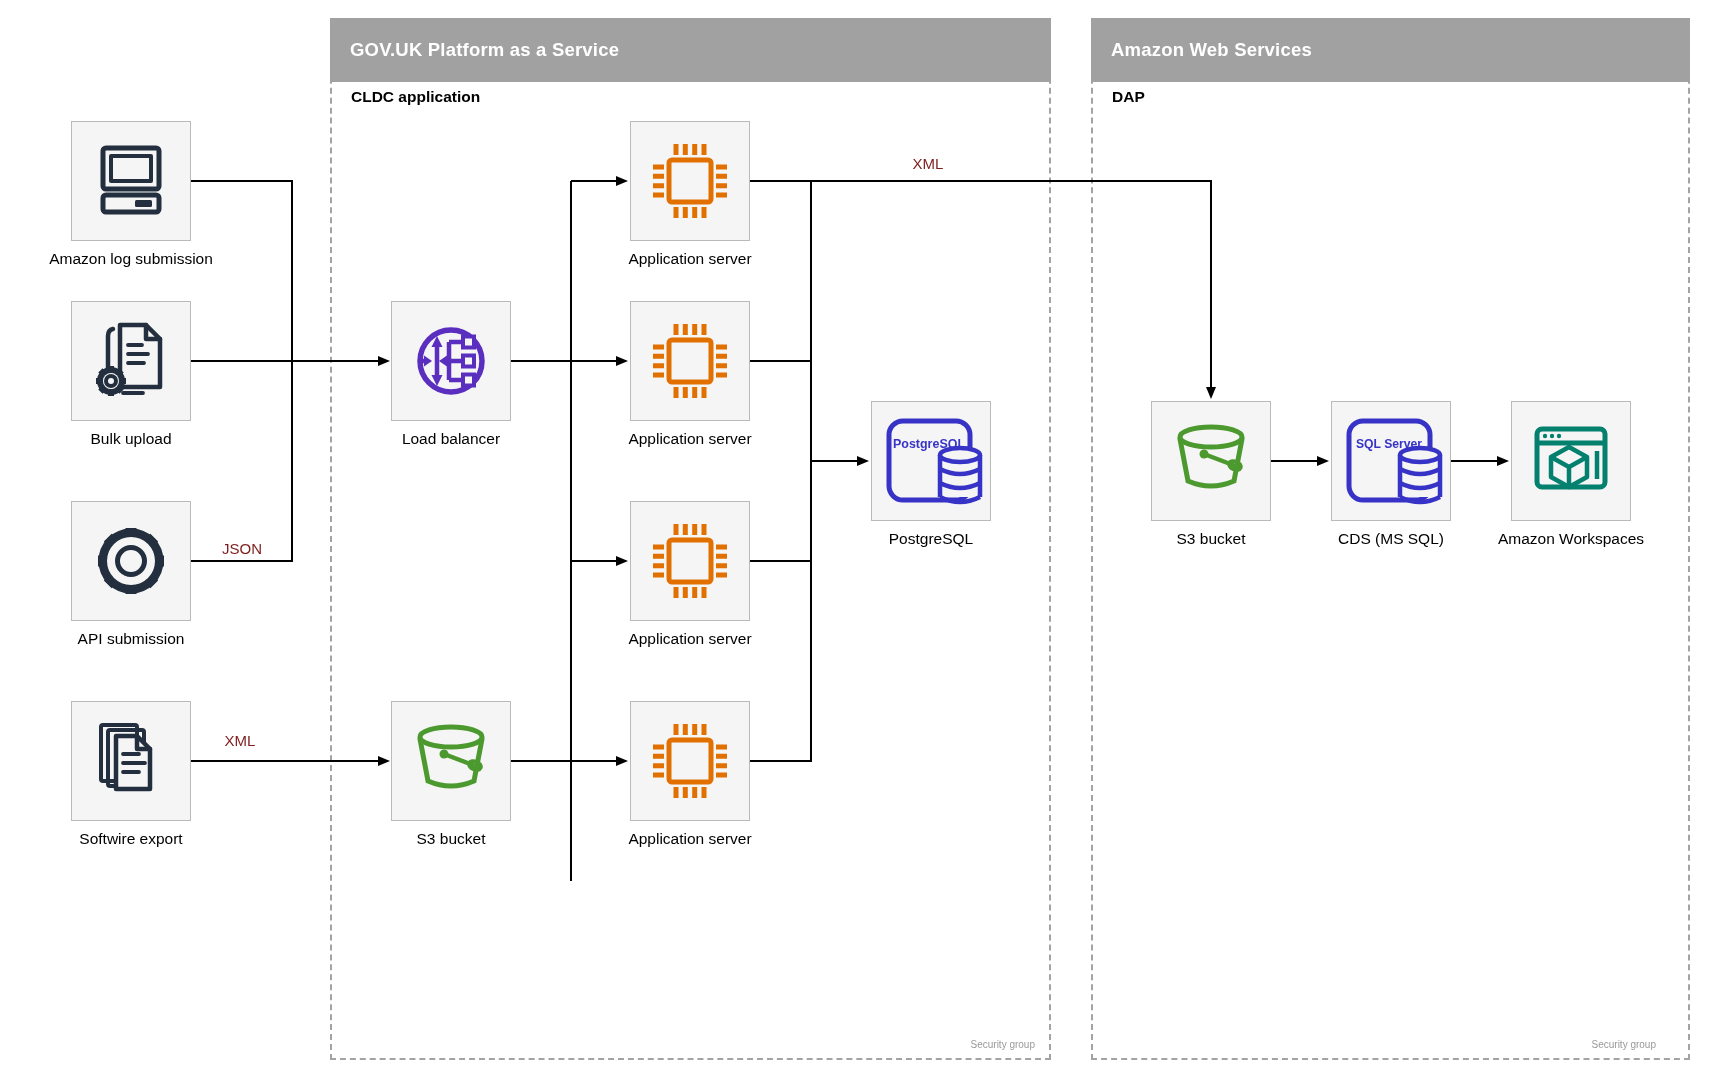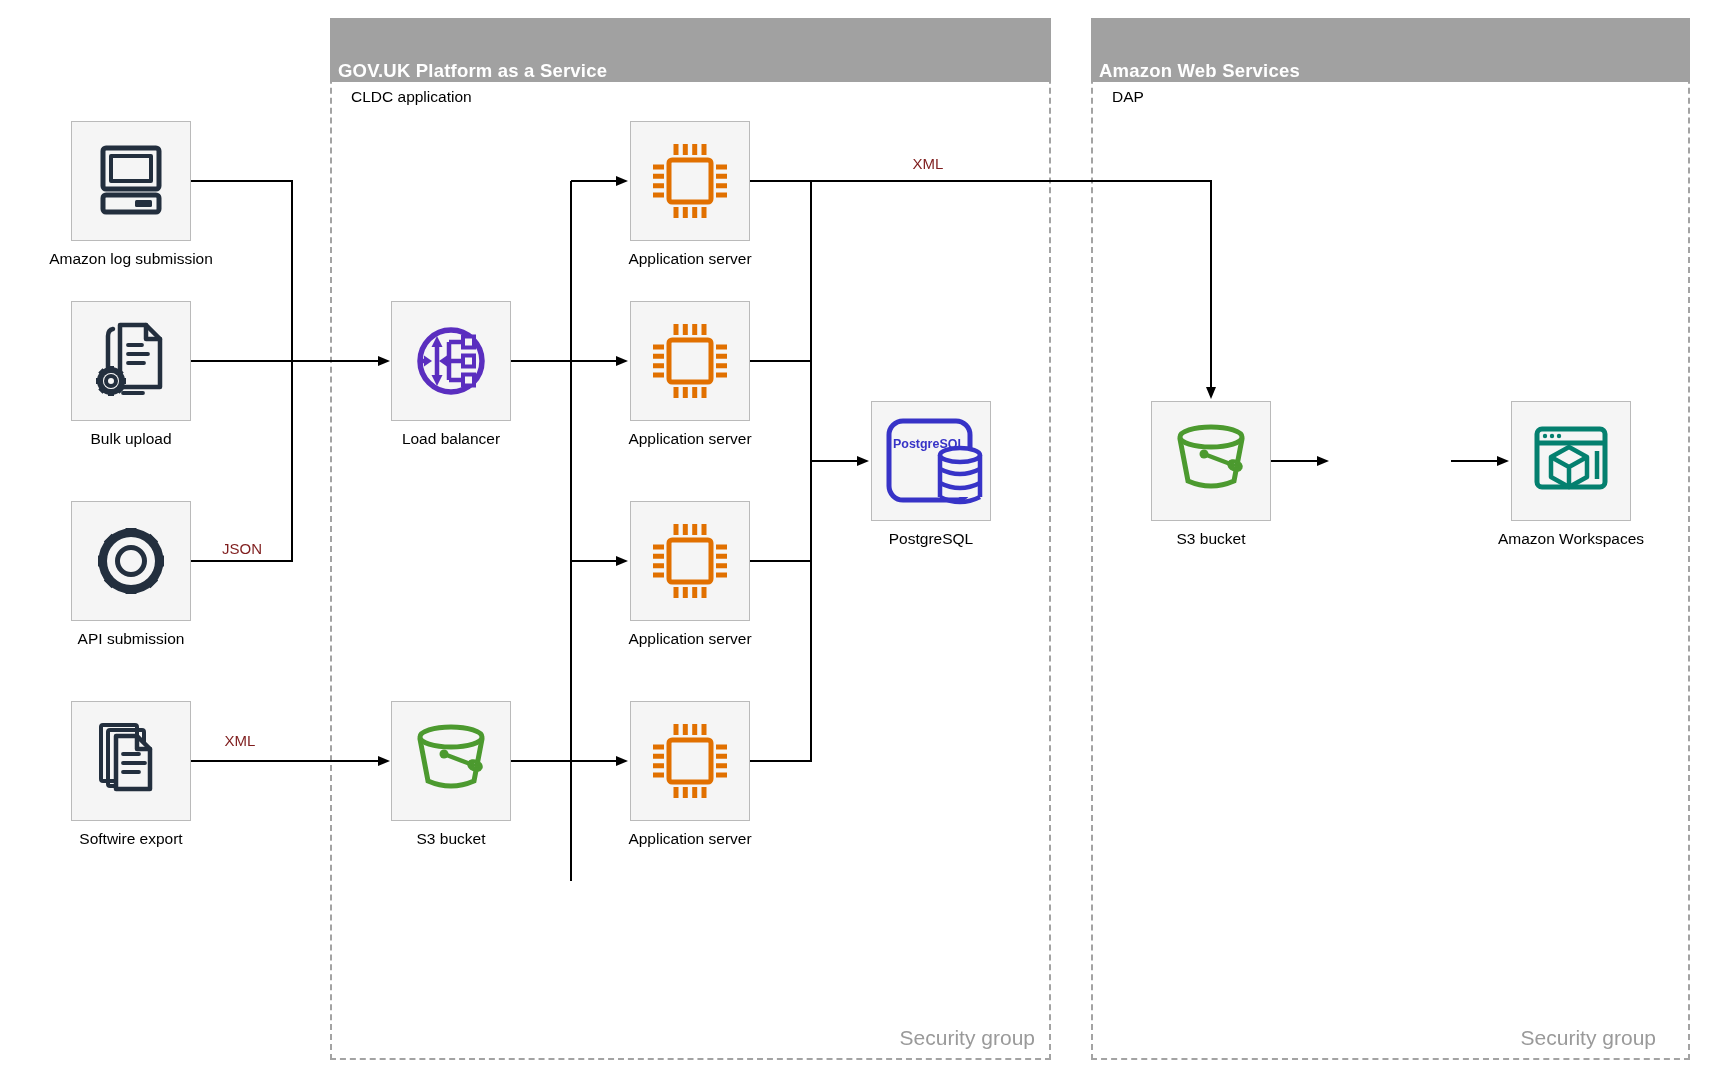--- a/index.html
+++ b/index.html
@@ -1,23 +1,23 @@
 <!DOCTYPE html>
 <html><head>
 <meta charset="utf-8">
 <style>
   html,body{margin:0;padding:0;background:#ffffff;}
   #canvas{position:relative;width:1712px;height:1082px;background:#ffffff;overflow:hidden;
           font-family:"Liberation Sans","DejaVu Sans",sans-serif;}
   .container{position:absolute;border:2px dashed #a3a3a3;box-sizing:border-box;background:transparent;}
   .cbar{position:absolute;left:-2px;top:-2px;right:-2px;height:64px;background:#a1a1a1;
-        display:flex;align-items:flex-end;padding-left:8px;}
+        display:flex;align-items:center;padding-left:20px;}
   .cbar span{color:#ffffff;font-weight:bold;font-size:18.5px;letter-spacing:.2px;}
-  .csub{position:absolute;left:19px;top:68px;font-weight:normal;font-size:15.5px;color:#000;}
-  .cfoot{position:absolute;bottom:8px;font-size:21px;color:#9a9a9a;}
+  .csub{position:absolute;left:19px;top:68px;font-weight:bold;font-size:15.5px;color:#000;}
+  .cfoot{position:absolute;bottom:8px;font-size:10px;color:#9a9a9a;}
   .node{position:absolute;width:120px;height:120px;background:#f5f5f5;
         border:1.5px solid #bababa;box-sizing:border-box;}
   .node svg{position:absolute;left:-1.5px;top:-1.5px;}
   .nlabel{position:absolute;top:128px;left:50%;transform:translateX(-50%);
           white-space:nowrap;font-size:15.5px;color:#000;text-align:center;}
   .elabel{position:absolute;transform:translate(-50%,-50%);font-size:15px;color:#7f1d1d;white-space:nowrap;}
   #edges{position:absolute;left:0;top:0;pointer-events:none;}
 </style>
 </head>
 <body>
@@ -240,20 +240,33 @@
         <path d="M29,38 L37,80 Q60,90 83,80 L91,38"></path>
         <ellipse cx="60" cy="36" rx="31" ry="10"></ellipse>
         <circle cx="53" cy="53" r="4.5" fill="#4c9a2f" stroke="none"></circle>
         <path d="M53,53 L82,64" stroke-width="4.5"></path>
         <ellipse cx="84" cy="64.5" rx="6" ry="4" transform="rotate(22 84 64.5)" stroke-width="4"></ellipse>
       </g>
     </svg>
     <div class="nlabel">S3 bucket</div>
   </div>
 
+  <div class="node" style="left:1331px;top:401px">
+    <svg width="120" height="120" viewBox="0 0 120 120">
+      <g stroke="#3733c7" fill="none" stroke-linejoin="round">
+        <rect x="18" y="20" width="81" height="79" rx="14" stroke-width="5"></rect>
+        <text x="58" y="47" text-anchor="middle" font-size="13.5" font-weight="bold" fill="#3733c7" stroke="none" textLength="66" lengthAdjust="spacingAndGlyphs" font-family="Liberation Sans, sans-serif">SQL Server</text>
+        <rect x="69" y="54" width="40" height="42" fill="#f5f5f5" stroke="none"></rect>
+        <ellipse cx="89" cy="54" rx="20" ry="7" fill="#f5f5f5" stroke-width="4.5"></ellipse>
+        <path d="M69,54 v42 M109,54 v42" stroke-width="4.5"></path>
+        <path d="M69,96 q20,10 40,0 M69,68 q20,10 40,0 M69,82 q20,10 40,0" stroke-width="4.5"></path>
+      </g>
+    </svg>
+    <div class="nlabel">CDS (MS SQL)</div>
+  </div>
 
   <div class="node" style="left:1511px;top:401px">
     <svg width="120" height="120" viewBox="0 0 120 120">
       <g stroke="#04806f" fill="none" stroke-width="5" stroke-linejoin="round">
         <rect x="26" y="28" width="68" height="58" rx="5"></rect>
         <path d="M26,42 h68"></path>
         <circle cx="34" cy="35" r="2.2" fill="#04806f" stroke="none"></circle>
         <circle cx="41" cy="35" r="2.2" fill="#04806f" stroke="none"></circle>
         <circle cx="48" cy="35" r="2.2" fill="#04806f" stroke="none"></circle>
         <path d="M86,50 v28" stroke-width="4.5"></path>

